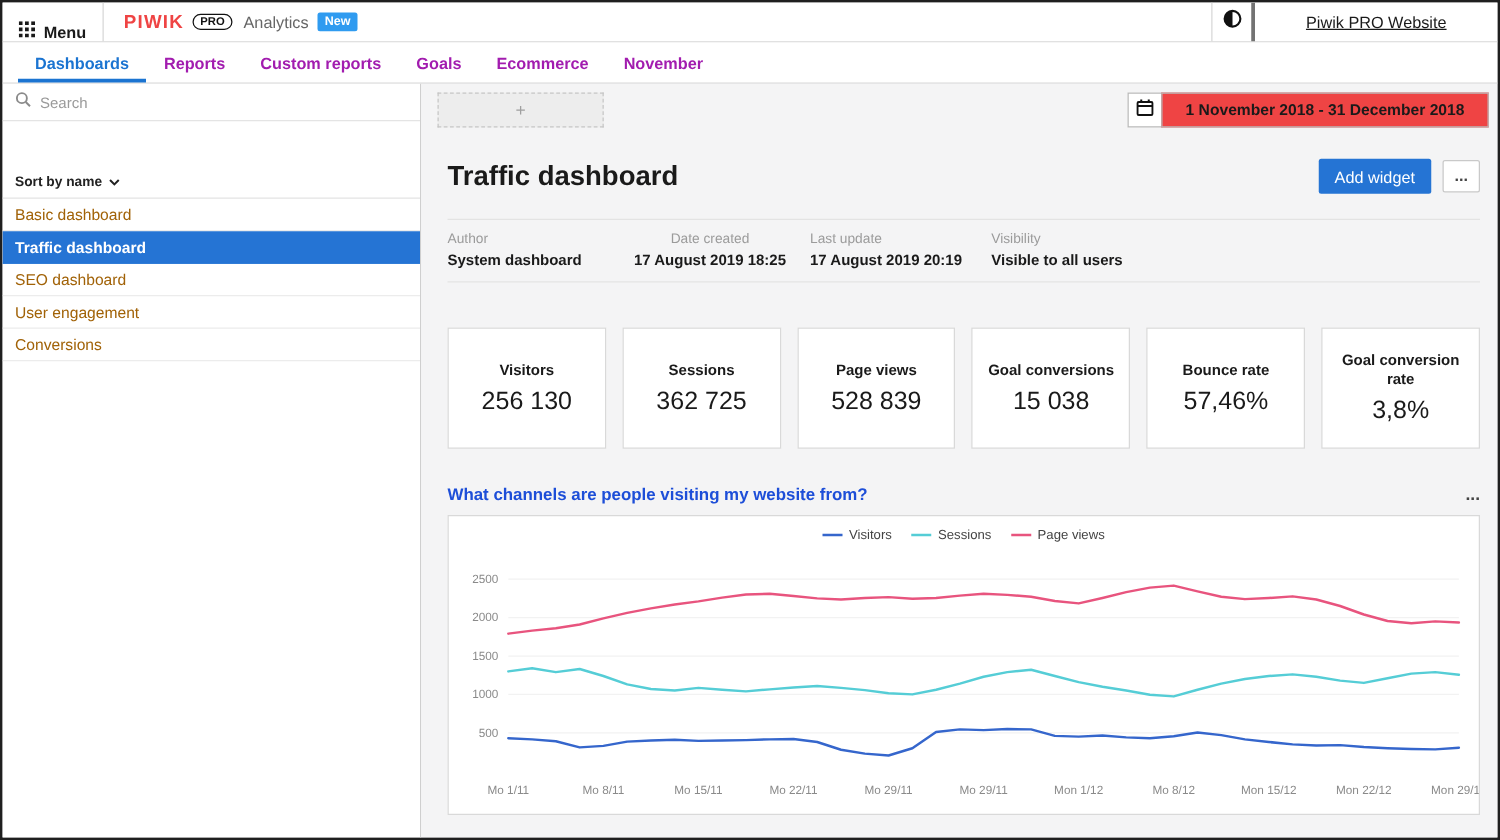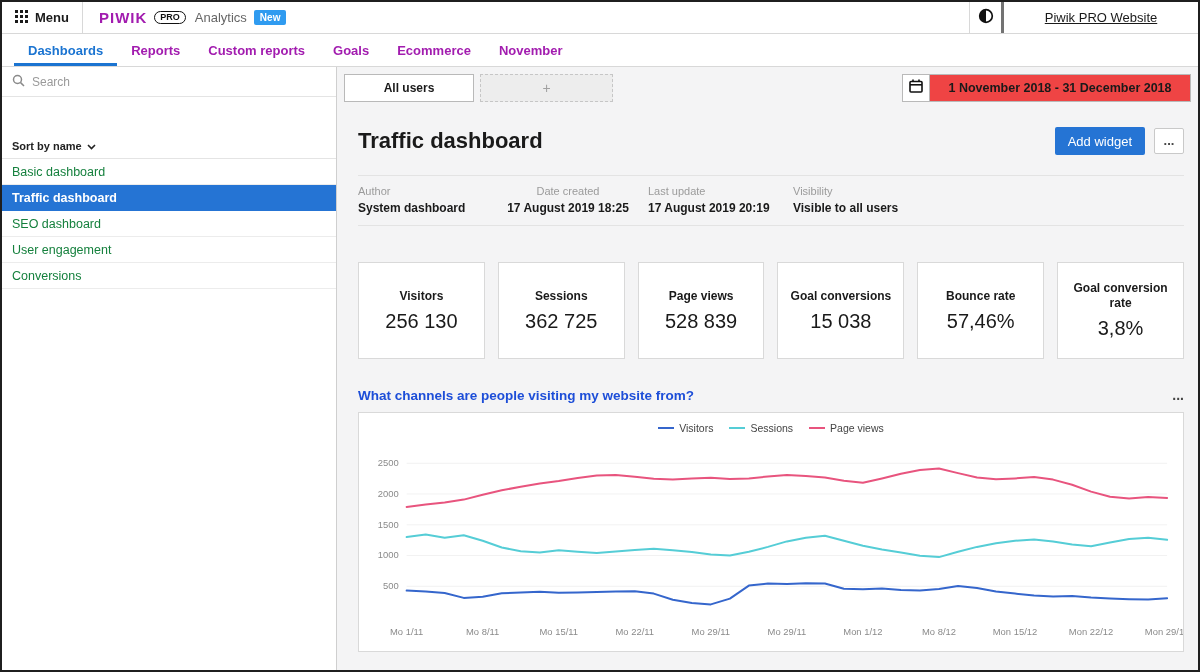--- a/index.html
+++ b/index.html
@@ -1,43 +1,43 @@
 <!DOCTYPE html>
 <html><head>
 <meta charset="utf-8">
 <style>
   * { margin:0; padding:0; box-sizing:border-box; }
   html,body { width:1200px; height:672px; background:#fff; font-family:"Liberation Sans", sans-serif; }
   .frame { width:1200px; height:672px; border:2px solid #1f1f1f; background:#fff; display:flex; flex-direction:column; overflow:hidden; }
 
   
   .topbar { height:32px; display:flex; align-items:stretch; border-bottom:1px solid #d8d8d8; background:#fff; flex:0 0 32px; }
-  .menu-btn { display:flex; align-items:center; gap:7px; padding:0 13px; border-right:1px solid #d8d8d8; font-size:13px; font-weight:700; color:#1a1a1a; cursor:pointer; }
+  .menu-btn { display:flex; align-items:flex-end; gap:7px; padding:0 13px; border-right:1px solid #d8d8d8; font-size:13px; font-weight:700; color:#1a1a1a; cursor:pointer; }
   .brand { display:flex; align-items:center; gap:7px; padding-left:16px; }
-  .brand-name { font-size:15px; font-weight:800; letter-spacing:1px; color:#a21caf; }
+  .brand-name { font-size:15px; font-weight:800; letter-spacing:1px; color:#ef4444; }
   .brand-pro { font-size:9px; font-weight:800; border:1.5px solid #111; border-radius:8px; padding:0 5px; line-height:11px; color:#111; }
   .product { font-size:13px; color:#666; margin-left:2px; }
   .new-badge { background:#2f9bf0; color:#fff; font-size:10px; font-weight:700; padding:2px 6px; border-radius:2px; }
   .topbar-spacer { flex:1; }
   .globe-btn { width:32px; display:flex; align-items:center; justify-content:center; border-left:1px solid #d8d8d8; cursor:pointer; }
   .website-sel { width:197px; display:flex; align-items:center; justify-content:center; border-left:3px solid #737373; font-size:13px; color:#1a1a1a; cursor:pointer;text-decoration:underline; }
 
   
   .tabs { height:33px; display:flex; align-items:stretch; border-bottom:1px solid #d8d8d8; padding-left:12px; background:#fff; flex:0 0 33px; }
   .tab { display:flex; align-items:center; padding:0 14px; font-size:13px; font-weight:700; color:#a21caf; cursor:pointer; }
   .tab.active { color:#1b74d1; box-shadow: inset 0 -3px 0 #1b74d1; }
 
   
   .body-row { flex:1; display:flex; min-height:0; }
   .sidebar { width:335px; flex:0 0 335px; background:#fff; border-right:1px solid #cfcfcf; display:flex; flex-direction:column; }
   .search-row { height:30px; display:flex; align-items:center; gap:7px; padding:0 10px; border-bottom:1px solid #e4e4e4; }
   .search-row input { flex:1; border:none; outline:none; font-size:12px; color:#333; font-family:"Liberation Sans", sans-serif; }
   .search-row input::placeholder { color:#9a9a9a; }
   .sort-row { height:26px; display:flex; align-items:center; gap:5px; padding:0 10px; border-bottom:1px solid #e4e4e4; font-size:11px; font-weight:700; color:#222; cursor:pointer;margin-top:36px; }
-  .dash-item { height:26px; line-height:26px; padding:0 10px; font-size:12.5px; color:#15803d; border-bottom:1px solid #ececec; cursor:pointer; white-space:nowrap; }
+  .dash-item { height:26px; line-height:26px; padding:0 10px; font-size:12.5px; color:#a16207; border-bottom:1px solid #ececec; cursor:pointer; white-space:nowrap; }
   .dash-item.selected { background:#2574d4; color:#fff; font-weight:700; border-bottom-color:#2574d4; }
 
   
   .content { flex:1; background:#f4f4f5; overflow:hidden; display:flex; flex-direction:column; }
   .toolbar { margin:7px 7px 0 7px; display:flex; align-items:stretch; height:28px; }
   .segment-btn { width:130px; background:#fff; border:1px solid #b9b9b9; display:flex; align-items:center; justify-content:center; font-size:12px; font-weight:700; color:#1a1a1a; cursor:pointer; }
   .segment-add { width:133px; margin-left:6px; background:#ededed; border:1px dashed #c6c6c6; display:flex; align-items:center; justify-content:center; font-size:14px; color:#a0a0a0; cursor:pointer; }
   .toolbar-spacer { flex:1; }
   .cal-btn { width:28px; background:#fff; border:1px solid #b9b9b9; display:flex; align-items:center; justify-content:center; cursor:pointer; }
   .date-range { margin-left:-1px; background:#ef4444; border:1px solid #b9b9b9; display:flex; align-items:center; justify-content:center; padding:0 18px; font-size:12.5px; font-weight:700; color:#1a1a1a; cursor:pointer; min-width:262px; }
@@ -148,21 +148,20 @@
         <div class="dash-item selected">Traffic dashboard</div>
         <div class="dash-item">SEO dashboard</div>
         <div class="dash-item">User engagement</div>
         <div class="dash-item">Conversions</div>
       </div>
     </aside>
 
     <main class="content">
 
       <div class="toolbar">
-        <div class="segment-btn">All users</div>
         <div class="segment-add">+</div>
         <div class="toolbar-spacer"></div>
         <div class="cal-btn">
           <span class="icon-svg">
             <svg width="14" height="14" viewBox="0 0 14 14">
               <rect x="1" y="2.5" width="12" height="10.5" rx="1" fill="none" stroke="#111" stroke-width="1.6"></rect>
               <line x1="1" y1="5.8" x2="13" y2="5.8" stroke="#111" stroke-width="1.6"></line>
               <line x1="4" y1="0.5" x2="4" y2="3" stroke="#111" stroke-width="1.6"></line>
               <line x1="10" y1="0.5" x2="10" y2="3" stroke="#111" stroke-width="1.6"></line>
             </svg>

